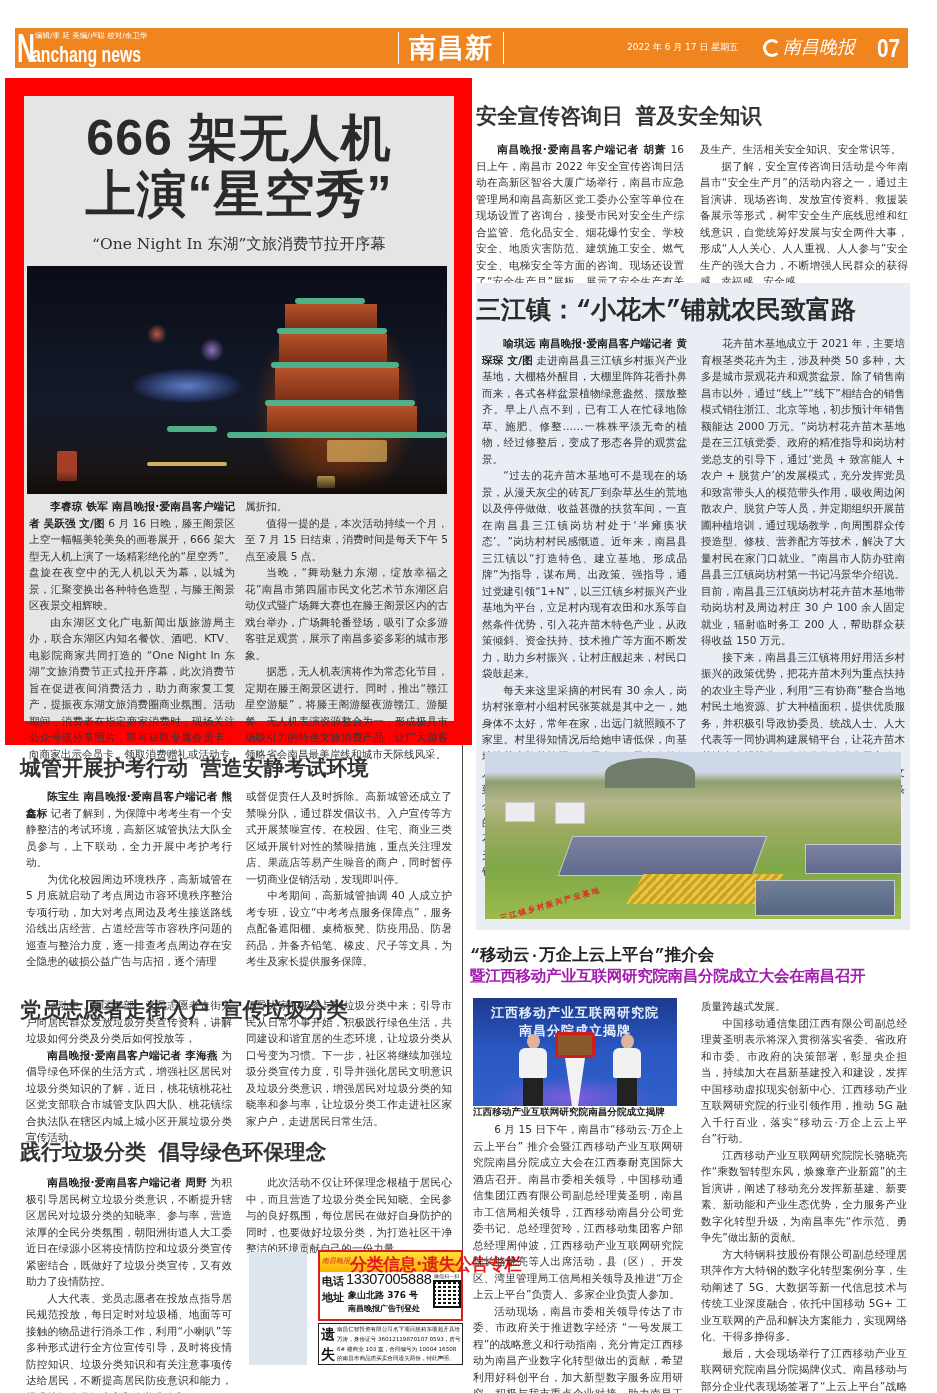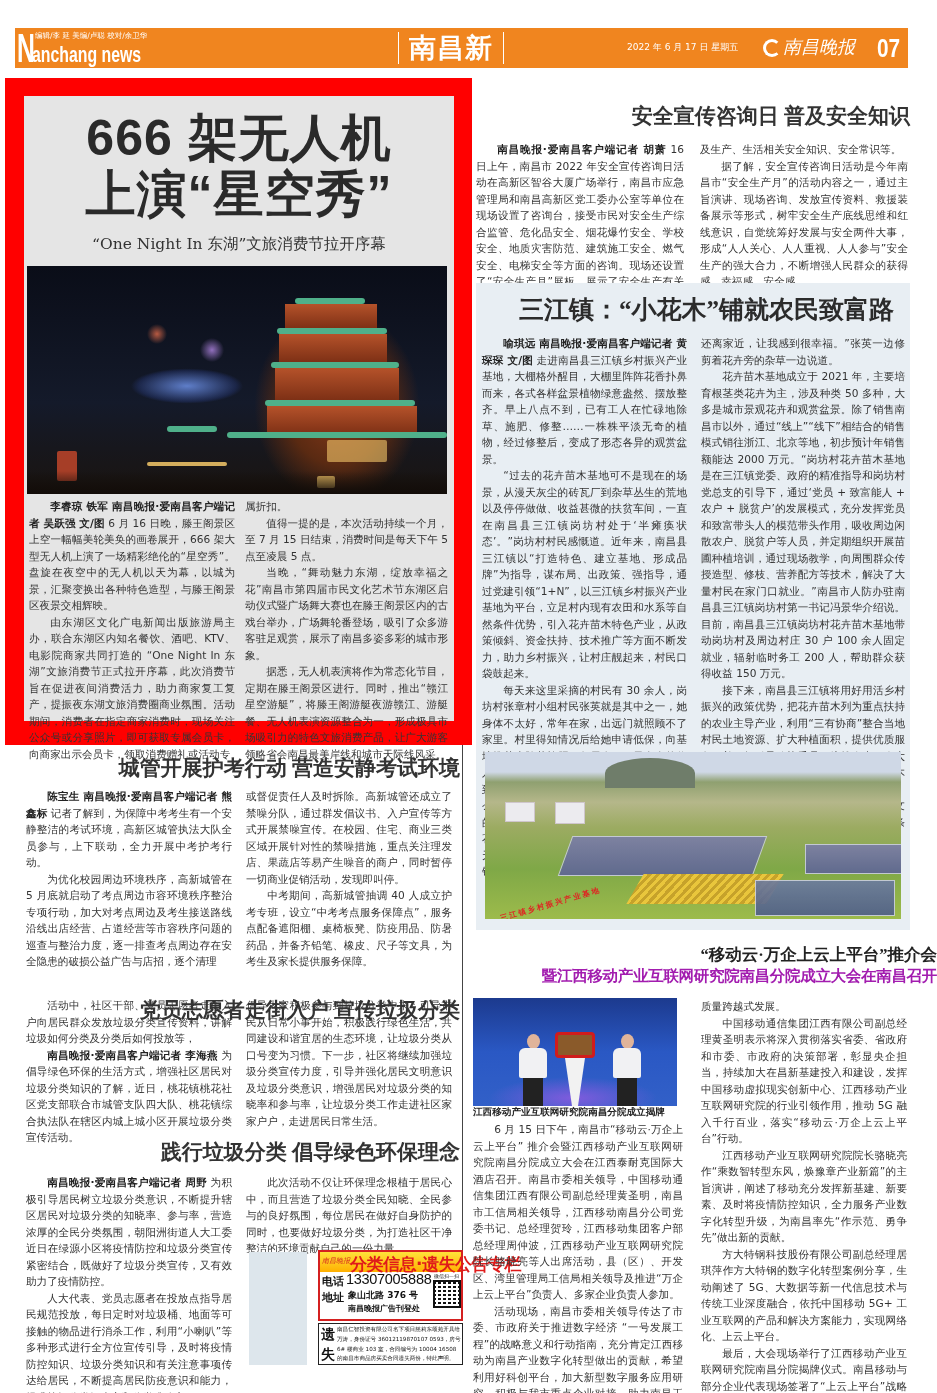--- a/index.html
+++ b/index.html
@@ -33,21 +33,21 @@
       linear-gradient(180deg, #0a0d18 0%, #141a2a 60%, #1a1410 100%); }
   .pagoda-roof { position: absolute; height: 6px; background: #4fb08a; border-radius: 3px; }
   .pagoda-body { position: absolute; background: linear-gradient(180deg, #b5522a, #7a2e14); }
   .photo-glow { position: absolute; border-radius: 2px; background: #f5c86a; opacity: 0.85; }
 
   .col { position: absolute; font-size: 10.6px; line-height: 16.5px; color: #333; text-align: justify; }
   .col p { text-indent: 2em; }
   .byline { font-weight: bold; color: #222; }
 
   
-  .hl { position: absolute; text-align: right; font-family: Liberation Serif, serif; color: #333; white-space: nowrap; }
+  .hl { position: absolute; text-align: left; font-family: Liberation Mono, monospace; color: #333; white-space: nowrap; }
 
   
   .sjbox { position: absolute; left: 476px; top: 283px; width: 434px; height: 647px; background: #e8eef3; }
   .sj-photo { position: absolute; left: 485px; top: 752px; width: 416px; height: 167px; overflow: hidden;
     background:
       linear-gradient(180deg, #cfd8e6 0%, #cfd8e6 12%, #8fa070 18%, #b5b78a 30%, #9cab62 45%, #7fa847 70%, #9dbb4b 100%); }
   .sj-hill { position: absolute; left: 120px; top: 6px; width: 90px; height: 30px; background: #6f7d6a; border-radius: 50% 50% 0 0; }
   .sj-green { position: absolute; background: linear-gradient(180deg, #7b7ea8, #5e6496); border: 1px solid #c9cde0; opacity: 0.9; }
   .sj-yellow { position: absolute; background: repeating-linear-gradient(110deg, #e9c63c 0 4px, #c6a22a 4px 8px); }
   .sj-house { position: absolute; background: #ecebef; border: 1px solid #cfc6cc; }
@@ -154,21 +154,20 @@
 </section>
 
 <section class="sjbox"></section>
 <h2 class="hl" style="left:476px;top:293px;width:418px;font-size:25px;color:#2b2b2b;">三江镇：“小花木”铺就农民致富路</h2>
 <div class="col" style="left:482px;top:335px;width:205px;">
   <p><span class="byline">喻琪远 南昌晚报·爱南昌客户端记者 黄琛琛 文/图</span> <span>走进南昌县三江镇乡村振兴产业基地，大棚格外醒目，大棚里阵阵花香扑鼻而来，各式各样盆景植物绿意盎然、摆放整齐。早上八点不到，已有工人在忙碌地除草、施肥、修整……一株株平淡无奇的植物，经过修整后，变成了形态各异的观赏盆景。</span></p>
   <p>“过去的花卉苗木基地可不是现在的场景，从漫天灰尘的砖瓦厂到杂草丛生的荒地以及停停做做、收益甚微的扶贫车间，一直在南昌县三江镇岗坊村处于‘半瘫痪状态’。”岗坊村村民感慨道。近年来，南昌县三江镇以“打造特色、建立基地、形成品牌”为指导，谋布局、出政策、强指导，通过党建引领“1+N”，以三江镇乡村振兴产业基地为平台，立足村内现有农田和水系等自然条件优势，引入花卉苗木特色产业，从政策倾斜、资金扶持、技术推广等方面不断发力，助力乡村振兴，让村庄靓起来，村民口袋鼓起来。</p>
   <p>每天来这里采摘的村民有 30 余人，岗坊村张章村小组村民张英就是其中之一，她身体不太好，常年在家，出远门就照顾不了家里。村里得知情况后给她申请低保，向基地推荐来除草施肥，每天有 80 元左右的收入。“在基地里打工很好，在家门口就能挣到钱。而且这里是做多少给多少，多劳多得么，干得多挣得多。以前在外面打工，家里的老人、小孩又照顾不了，现在在大棚里给花除个草、施个肥，也不需要技术含量，每天风吹不着雨淋不到，1 个月挣 2000 多块钱，</p>
 </div>
 <div class="col" style="left:701px;top:335px;width:204px;">
-  <p style="text-indent:0">还离家近，让我感到很幸福。”张英一边修剪着花卉旁的杂草一边说道。</p>
   <p>花卉苗木基地成立于 2021 年，主要培育根茎类花卉为主，涉及种类 50 多种，大多是城市景观花卉和观赏盆景。除了销售南昌市以外，通过“线上”“线下”相结合的销售模式销往浙江、北京等地，初步预计年销售额能达 2000 万元。“岗坊村花卉苗木基地是在三江镇党委、政府的精准指导和岗坊村党总支的引导下，通过‘党员 + 致富能人 + 农户 + 脱贫户’的发展模式，充分发挥党员和致富带头人的模范带头作用，吸收周边闲散农户、脱贫户等人员，并定期组织开展苗圃种植培训，通过现场教学，向周围群众传授造型、修枝、营养配方等技术，解决了大量村民在家门口就业。”南昌市人防办驻南昌县三江镇岗坊村第一书记冯景华介绍说。目前，南昌县三江镇岗坊村花卉苗木基地带动岗坊村及周边村庄 30 户 100 余人固定就业，辐射临时务工 200 人，帮助群众获得收益 150 万元。</p>
   <p>接下来，南昌县三江镇将用好用活乡村振兴的政策优势，把花卉苗木列为重点扶持的农业主导产业，利用“三有协商”整合当地村民土地资源、扩大种植面积，提供优质服务，并积极引导政协委员、统战人士、人大代表等一同协调构建展销平台，让花卉苗木基地走上规模化、集约化的科学发展之路，让文化资源与生态资源相结合起来，打造文化旅游品牌，带动农民增收致富，走出一条有当地特色的乡村产业发展之路。</p>
 </div>
 <div class="sj-photo">
   <div class="sj-hill"></div>
   <div class="sj-house" style="left:20px;top:50px;width:30px;height:20px;"></div>
   <div class="sj-house" style="left:70px;top:50px;width:30px;height:22px;"></div>
   <div class="sj-green" style="left:80px;top:84px;width:195px;height:40px;transform:skewX(-20deg);"></div>
   <div class="sj-green" style="left:320px;top:92px;width:100px;height:30px;"></div>
   <div class="sj-yellow" style="left:150px;top:122px;width:140px;height:30px;transform:skewX(-30deg);"></div>
@@ -233,20 +232,24 @@
     <div>失</div>
   </div>
   <div class="lost-text">南昌仁智投资有限公司名下项目慈莉东颂苑开具给万涛，身份证号 36012119870107 0593，房号 6# 楼商业 103 室，合同编号为 10004 16508 的南昌市商品房买卖合同遗失两份，特此声明。</div>
 </aside>
 
 <section>
   <h2 class="hl" style="left:470px;top:944px;width:467px;font-size:16.5px;font-weight:bold;color:#222;">“移动云·万企上云上平台”推介会</h2>
   <h2 class="hl" style="left:470px;top:966px;width:467px;font-size:15.5px;font-weight:bold;color:#a21caf;letter-spacing:-0.3px;">暨江西移动产业互联网研究院南昌分院成立大会在南昌召开</h2>
 
   <div class="mob-photo">
+    <div class="mob-banner">
+      <div>江西移动产业互联网研究院</div>
+      <div>南昌分院成立揭牌</div>
+    </div>
     <div class="mob-person" style="left:46px;top:36px;">
         <div class="head"></div>
         <div class="shirt"></div>
         <div class="legs"></div>
       </div>
     <div class="mob-person" style="left:140px;top:36px;">
         <div class="head"></div>
         <div class="shirt"></div>
         <div class="legs"></div>
       </div>
@@ -255,17 +258,17 @@
   </div>
   <div class="mob-caption">江西移动产业互联网研究院南昌分院成立揭牌</div>
 
   <div class="col" style="left:473px;top:1121px;width:210px;">
     <p>6 月 15 日下午，南昌市“移动云·万企上云上平台” 推介会暨江西移动产业互联网研究院南昌分院成立大会在江西泰耐克国际大酒店召开。南昌市委相关领导，中国移动通信集团江西有限公司副总经理黄圣明，南昌市工信局相关领导，江西移动南昌分公司党委书记、总经理贺玲，江西移动集团客户部总经理周仲波，江西移动产业互联网研究院院长骆晓亮等人出席活动，县（区）、开发区、湾里管理局工信局相关领导及推进“万企上云上平台”负责人、多家企业负责人参加。</p>
     <p>活动现场，南昌市委相关领导传达了市委、市政府关于推进数字经济 “一号发展工程”的战略意义和行动指南，充分肯定江西移动为南昌产业数字化转型做出的贡献，希望利用好科创平台，加大新型数字服务应用研究，积极与我市重点企业对接，助力南昌工业高</p>
   </div>
   <div class="col" style="left:701px;top:998px;width:206px;">
     <p style="text-indent:0">质量跨越式发展。</p>
     <p>中国移动通信集团江西有限公司副总经理黄圣明表示将深入贯彻落实省委、省政府和市委、市政府的决策部署，彰显央企担当，持续加大在昌新基建投入和建设，发挥中国移动虚拟现实创新中心、江西移动产业互联网研究院的行业引领作用，推动 5G 融入千行百业，落实“移动云·万企上云上平台”行动。</p>
-    <p>江西移动产业互联网研究院院长骆晓亮作“乘数智转型东风，焕豫章产业新篇”的主旨演讲，阐述了移动充分发挥新基建、新要素、及时将疫情防控知识，全力服务产业数字化转型升级，为南昌率先“作示范、勇争先”做出新的贡献。</p>
-    <p>方大特钢科技股份有限公司副总经理居琪萍作方大特钢的数字化转型案例分享，生动阐述了 5G、大数据等新一代信息技术与传统工业深度融合，依托中国移动 5G+ 工业互联网的产品和解决方案能力，实现网络化、上云上平台。</p>
+    <p>江西移动产业互联网研究院院长骆晓亮作“乘数智转型东风，焕豫章产业新篇”的主旨演讲，阐述了移动充分发挥新基建、新要素、新动能和产业生态优势，全力服务产业数字化转型升级，为南昌率先“作示范、勇争先”做出新的贡献。</p>
+    <p>方大特钢科技股份有限公司副总经理居琪萍作方大特钢的数字化转型案例分享，生动阐述了 5G、大数据等新一代信息技术与传统工业深度融合，依托中国移动 5G+ 工业互联网的产品和解决方案能力，实现网络化、干得多挣得多。</p>
     <p>最后，大会现场举行了江西移动产业互联网研究院南昌分院揭牌仪式。南昌移动与部分企业代表现场签署了“上云上平台”战略合作协议。这将预示着南昌移动为全面推进我市全领域、全要素数字化发展及转型贡献更多的数智力量！</p>
   </div>
 </section>
 
 </body></html>

